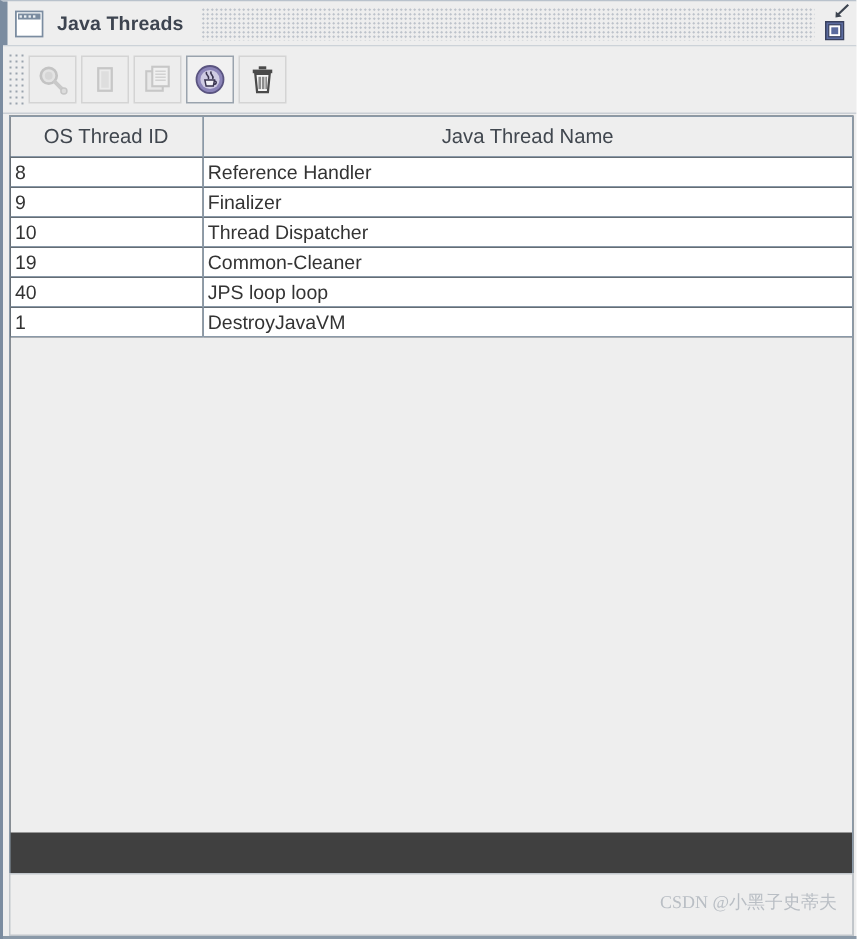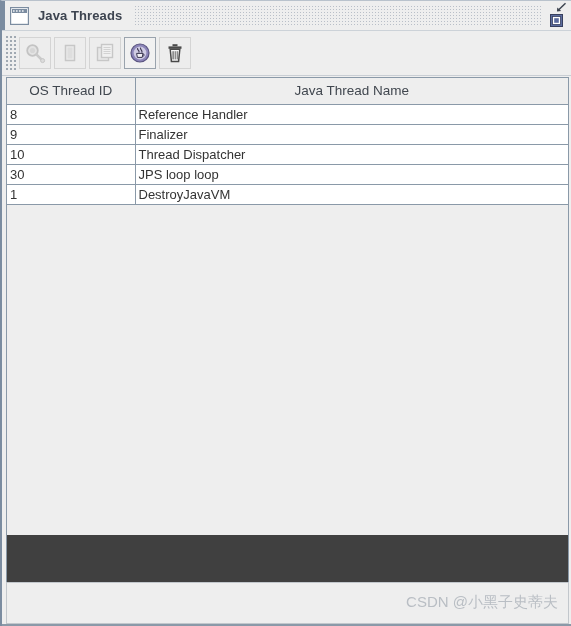--- a/index.html
+++ b/index.html
@@ -185,24 +185,24 @@
     width: 563px;
     height: 42px;
     background: #eeeeee;
     border: 1px solid #c2c7cc;
     box-sizing: border-box;
   }
   .watermark {
     position: absolute;
     right: 10px;
     top: 10px;
-    font-size: 15px;
+    font-size: 12px;
     color: #b9bec4;
     white-space: nowrap;
-    font-family: Liberation Sans, sans-serif;
+    font-family: Liberation Serif, serif;
   }
   .edge-bottom {
     position: absolute;
     left: 0;
     bottom: 0;
     width: 571px;
     height: 2px;
     background: #8a99a8;
   }
 </style>
@@ -310,21 +310,25 @@
         </tr>
         <tr>
           <td>9</td>
           <td>Finalizer</td>
         </tr>
         <tr>
           <td>10</td>
           <td>Thread Dispatcher</td>
         </tr>
         <tr>
-          <td>30</td>
+          <td>19</td>
+          <td>Common-Cleaner</td>
+        </tr>
+        <tr>
+          <td>40</td>
           <td>JPS loop loop</td>
         </tr>
         <tr>
           <td>1</td>
           <td>DestroyJavaVM</td>
         </tr>
       </tbody>
     </table>
     <div class="table-filler" style="height:330px;"></div>
   </div>

